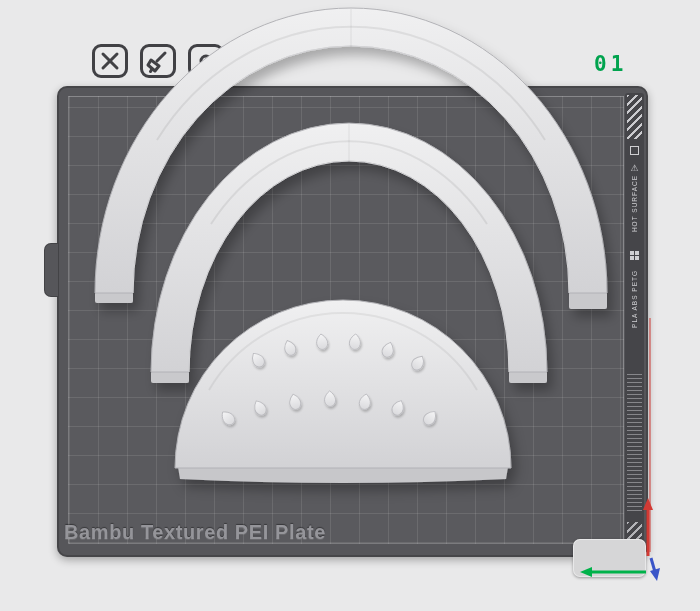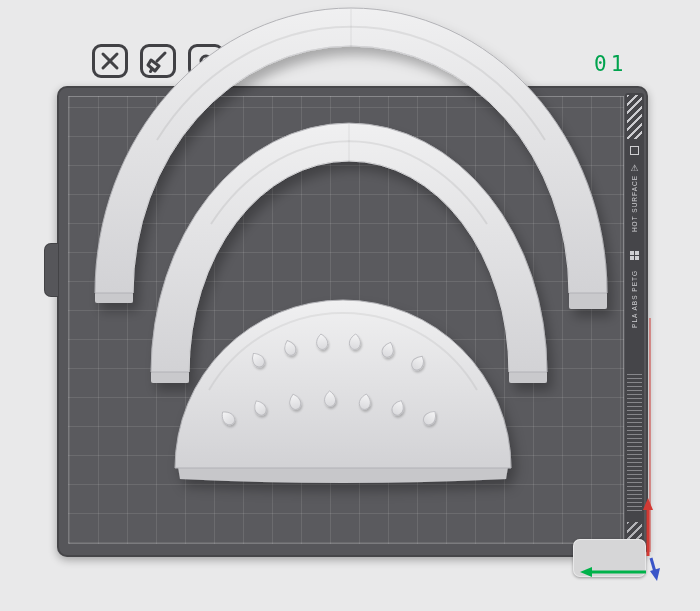--- a/index.html
+++ b/index.html
@@ -13,21 +13,21 @@
          background-color:#5a5a5e;border:1px solid rgba(255,255,255,.20);
          background-image:
            repeating-linear-gradient(90deg, rgba(255,255,255,.10) 0 1px, transparent 1px 29px),
            repeating-linear-gradient(0deg,  rgba(255,255,255,.10) 0 1px, transparent 1px 29px);}
   .plate-tab{position:absolute;left:-13px;top:157px;width:15px;height:54px;background:#56565a;
          border-radius:7px 0 0 7px;box-shadow:inset 0 0 0 1px rgba(0,0,0,.22);}
   .plate-label{position:absolute;left:7px;bottom:13px;font-size:20px;font-weight:bold;
          letter-spacing:.6px;color:#95959a;
          text-shadow:0 -1px 1px rgba(0,0,0,.38),0 1px 0 rgba(255,255,255,.10);}
   .plate-number{position:absolute;left:537px;top:-34px;font-family:"DejaVu Sans Mono",monospace;
-         font-weight:normal;font-size:21px;letter-spacing:4px;color:#00a34e;}
+         font-weight:bold;font-size:21px;letter-spacing:4px;color:#00a34e;}
 
   
   .side-strip{position:absolute;right:4px;top:7px;bottom:7px;width:19px;background:#454549;border-radius:3px;}
   .sh-top{position:absolute;top:2px;left:2px;right:2px;height:44px;
          background:repeating-linear-gradient(135deg, rgba(226,226,230,.85) 0 2px, transparent 2px 6px);}
   .clip-mark{position:absolute;top:53px;left:5px;width:7px;height:7px;border:1px solid #cfcfd2;}
   .warn-block{position:absolute;top:70px;left:0;right:0;text-align:center;}
   .warn-tri{font-size:9px;color:#d5d5d8;line-height:10px;}
   .vtext{writing-mode:vertical-rl;transform:rotate(180deg);font-size:6.5px;letter-spacing:1px;
          color:#cfcfd2;display:block;margin:2px auto 0;white-space:nowrap;}
@@ -73,20 +73,21 @@
           <span></span>
           <span></span>
         </div>
       <div class="materials-block">
         <span class="vtext">PLA ABS PETG</span>
       </div>
       <div class="strip-ruler"></div>
       <div class="sh-bottom"></div>
     </div>
 
+    <div class="plate-label">Bambu Textured PEI Plate</div>
     <div class="plate-number">01</div>
   </div>
 
   <div class="purge-area"></div>
 
   <div class="plate-toolbar">
     <div class="tool">
       <svg width="24" height="24" viewBox="0 0 24 24">
         <line x1="5" y1="5" x2="19" y2="19"></line>
           <line x1="19" y1="5" x2="5" y2="19"></line>

